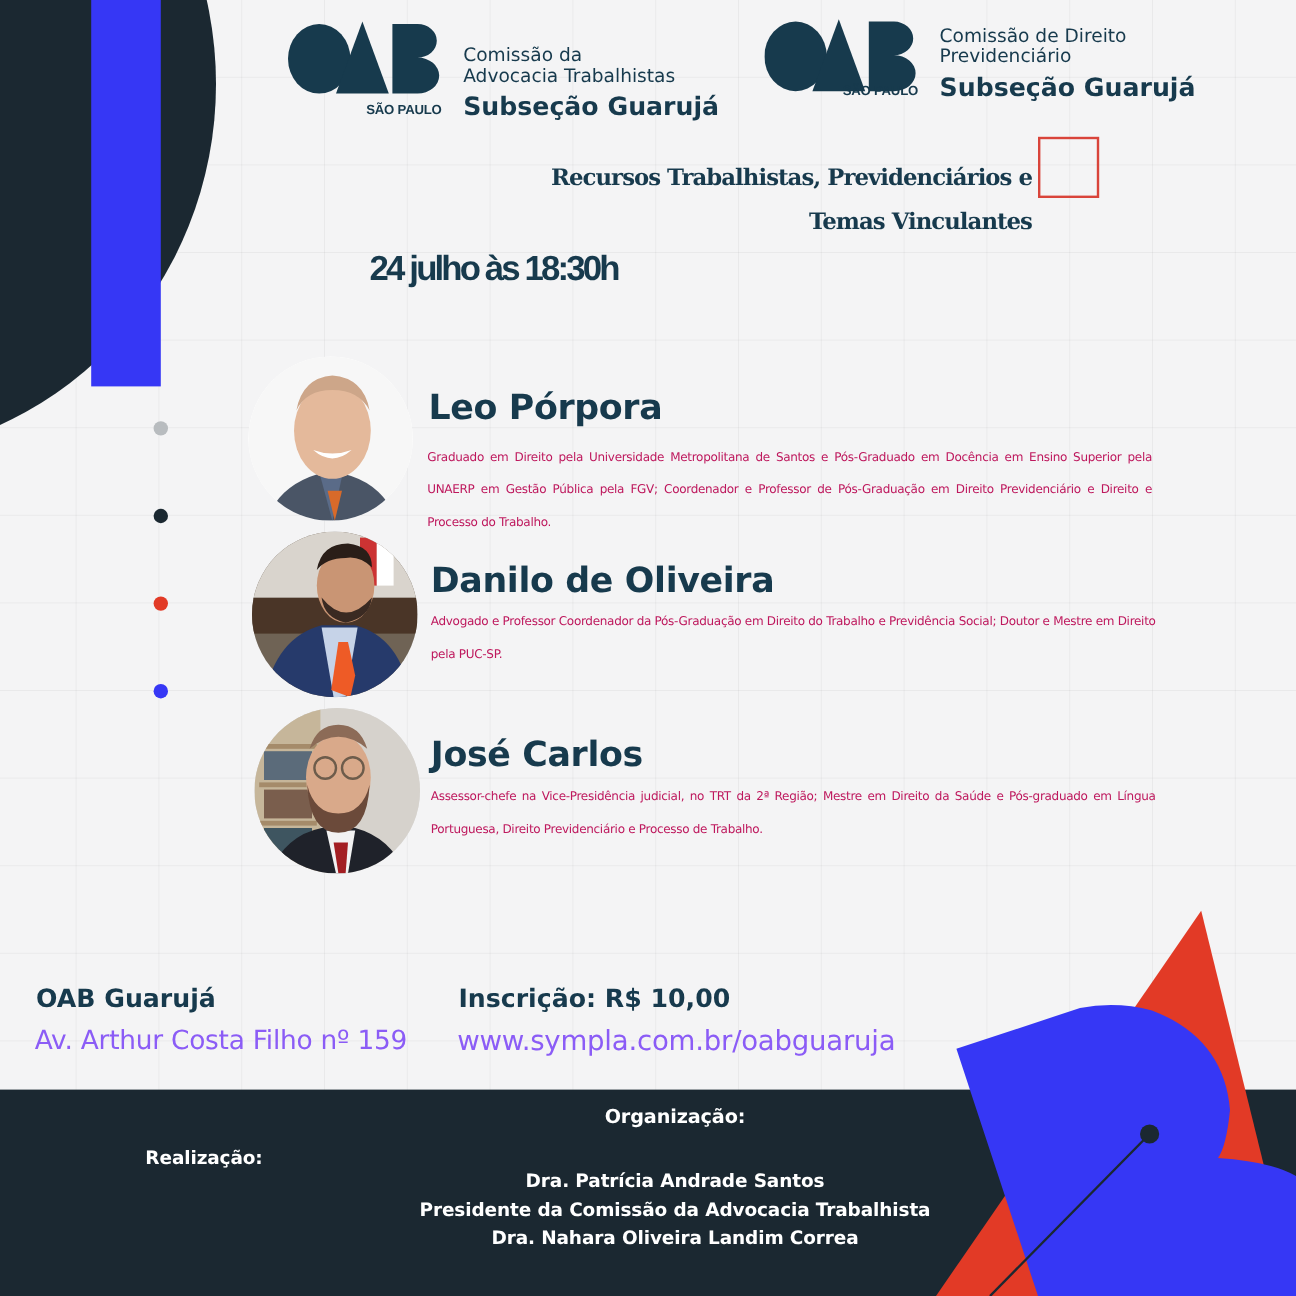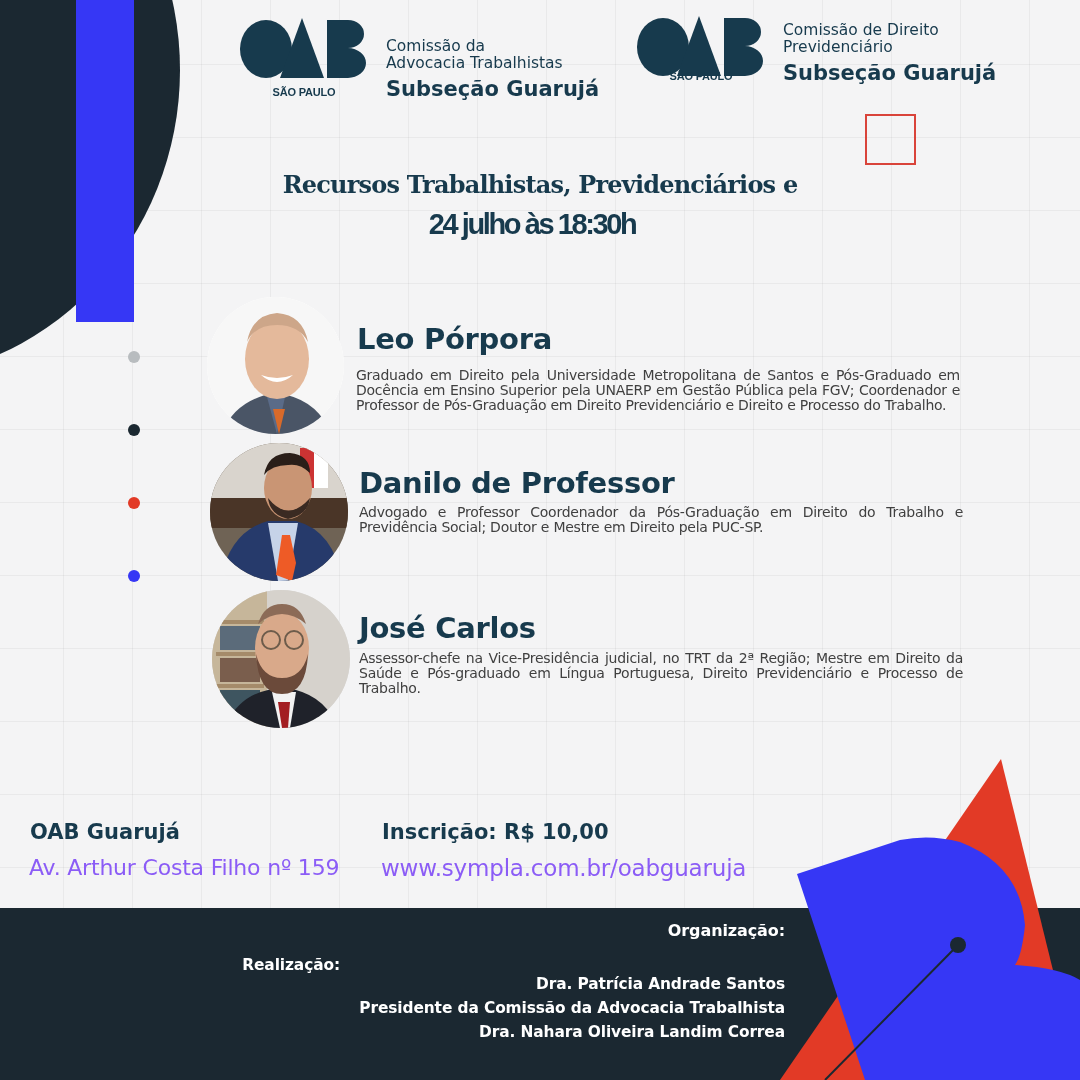--- a/index.html
+++ b/index.html
@@ -24,65 +24,65 @@
   }
   .blue-bar { left: 76px; top: 0; width: 58px; height: 322px; }
   .dot { width: 12px; height: 12px; border-radius: 50%; left: 128px; }
 
   
   .logo { display: flex; align-items: flex-start; }
   .oab-mark { position: relative; width: 128px; height: 74px; }
   .oab-mark svg { display: block; }
   .oab-sp {
     position: absolute; left: 0; width: 128px; top: 74px;
-    text-align: center; font-family: "Liberation Sans", sans-serif;
+    text-align: right; font-family: "Liberation Sans", sans-serif;
     font-weight: bold; font-size: 11px; color: #173a4d; letter-spacing: -0.2px;
   }
   .logo-text { margin-left: 18px; margin-top: 26px; font-family: "DejaVu Sans", sans-serif; color: #173a4d; }
   .logo-text .l1 { font-size: 15.5px; line-height: 17px; font-weight: normal; }
   .logo-text .l3 { font-size: 21px; font-weight: bold; margin-top: 8px; line-height: 18px; }
 
   
   .title {
-    left: 220px; top: 130px; width: 640px; text-align: center;
+    left: 220px; top: 130px; width: 640px; text-align: right;
     font-family: "DejaVu Serif", serif; font-weight: bold;
-    font-size: 24px; line-height: 37px; color: #173a4d; letter-spacing: -0.8px; margin-top: 36px;
+    font-size: 19px; line-height: 37px; color: #173a4d; letter-spacing: -0.8px;
   }
   .date {
-    left: 292px; top: 208px; width: 480px; text-align: center;
+    left: 308px; top: 208px; width: 480px; 
     font-family: "Liberation Sans", sans-serif; font-weight: bold;
     font-size: 29px; letter-spacing: -2.4px; color: #173a4d;
   }
   .red-square {
     left: 865px; top: 114px; width: 51px; height: 51px;
     border: 2.5px solid #d9443a;
   }
 
   
   .photo {
     border-radius: 50%; overflow: hidden; width: 136px; height: 136px;
     background: #ddd;
   }
   .photo svg { display: block; }
   .sp-name {
     font-family: "DejaVu Sans", sans-serif; font-weight: bold;
     font-size: 29px; color: #173a4d; letter-spacing: -0.3px; white-space: nowrap;
   }
   .sp-bio {
-    font-family: "DejaVu Sans", sans-serif; font-size: 14px; line-height: 15px;
-    color: #404040; text-align: justify; width: 604px; letter-spacing: -0.25px;
+    font-family: "DejaVu Sans", sans-serif; font-size: 10px; line-height: 27px;
+    color: #be185d; text-align: justify; width: 604px; letter-spacing: -0.25px;
   }
 
   
   .info-h { font-weight: bold; font-size: 21px; color: #173a4d; white-space: nowrap; }
   .info-v { font-size: 22px; color: #8b5cf6; white-space: nowrap; letter-spacing: -0.2px; }
 
   
   .footer { left: 0; top: 908px; width: 1080px; height: 172px; background: #1b2831; }
-  .f-text { color: #ffffff; font-weight: bold; text-align: right; font-size: 15.4px; line-height: 24px; white-space: nowrap; letter-spacing: -0.1px; }
+  .f-text { color: #ffffff; font-weight: bold; text-align: center; font-size: 15.4px; line-height: 24px; white-space: nowrap; letter-spacing: -0.1px; }
 
   
   .deco { left: 760px; top: 750px; width: 320px; height: 330px; }
 </style>
 </head>
 <body>
 
 <div class="abs big-circle"></div>
 <div class="abs blue-bar" style="background:#3637f5"></div>
 <div class="abs dot" style="top:351px;background:#b8bcbf"></div>
@@ -117,20 +117,21 @@
   </div>
   <div class="logo-text" style="margin-top:12px">
     <div class="l1">Comissão de Direito</div>
     <div class="l1">Previdenciário</div>
     <div class="l3">Subseção Guarujá</div>
   </div>
 </div>
 
 <div class="abs title">
   <div>Recursos Trabalhistas, Previdenciários e</div>
+  <div>Temas Vinculantes</div>
 </div>
 <div class="abs date">24 julho às 18:30h</div>
 <div class="abs red-square"></div>
 
 <div class="abs photo" style="left:207px;top:297px;width:137px;height:137px;background:#ffffff">
   <svg width="137" height="137" viewBox="0 0 137 137">
     <rect width="137" height="137" fill="#f7f7f7"></rect>
     <path d="M15,137 Q25,108 58,98 L80,98 Q112,106 124,137 Z" fill="#4a5566"></path>
     <polygon points="60,100 70,137 78,100" fill="#5a6b88"></polygon>
     <polygon points="66,112 72,137 78,112" fill="#d86a2a"></polygon>
@@ -150,21 +151,21 @@
     <rect x="90" y="5" width="14" height="40" fill="#c33"></rect>
     <rect x="104" y="5" width="14" height="40" fill="#fff"></rect>
     <path d="M10,138 Q20,88 58,78 L86,78 Q124,88 132,138 Z" fill="#263a6b"></path>
     <polygon points="58,80 68,138 78,138 88,80" fill="#c6d3e8"></polygon>
     <polygon points="72,92 66,132 82,138 86,120 80,92" fill="#ee5b26"></polygon>
     <ellipse cx="78" cy="45" rx="24" ry="31" fill="#c99574"></ellipse>
     <path d="M58,55 Q78,80 100,55 Q98,72 78,76 Q60,72 58,55 Z" fill="#3a2a22"></path>
     <path d="M54,32 Q58,10 80,10 Q100,12 100,30 Q90,20 78,22 Q62,22 54,32 Z" fill="#2a1e18"></path>
   </svg>
 </div>
-<div class="abs sp-name" style="left:359px;top:466px">Danilo de Professor</div>
+<div class="abs sp-name" style="left:359px;top:466px">Danilo de Oliveira</div>
 <div class="abs sp-bio" style="left:359px;top:505px">Advogado e Professor Coordenador da Pós-Graduação em Direito do Trabalho e Previdência Social; Doutor e Mestre em Direito pela PUC-SP.</div>
 
 <div class="abs photo" style="left:212px;top:590px;width:138px;height:138px">
   <svg width="138" height="138" viewBox="0 0 138 138">
     <rect width="138" height="138" fill="#d6d2cc"></rect>
     <rect x="0" y="0" width="55" height="138" fill="#c6b69a"></rect>
     <rect x="4" y="30" width="48" height="4" fill="#a58b6a"></rect>
     <rect x="4" y="62" width="48" height="4" fill="#a58b6a"></rect>
     <rect x="4" y="94" width="48" height="4" fill="#a58b6a"></rect>
     <rect x="8" y="36" width="40" height="24" fill="#5b6b7a"></rect>

